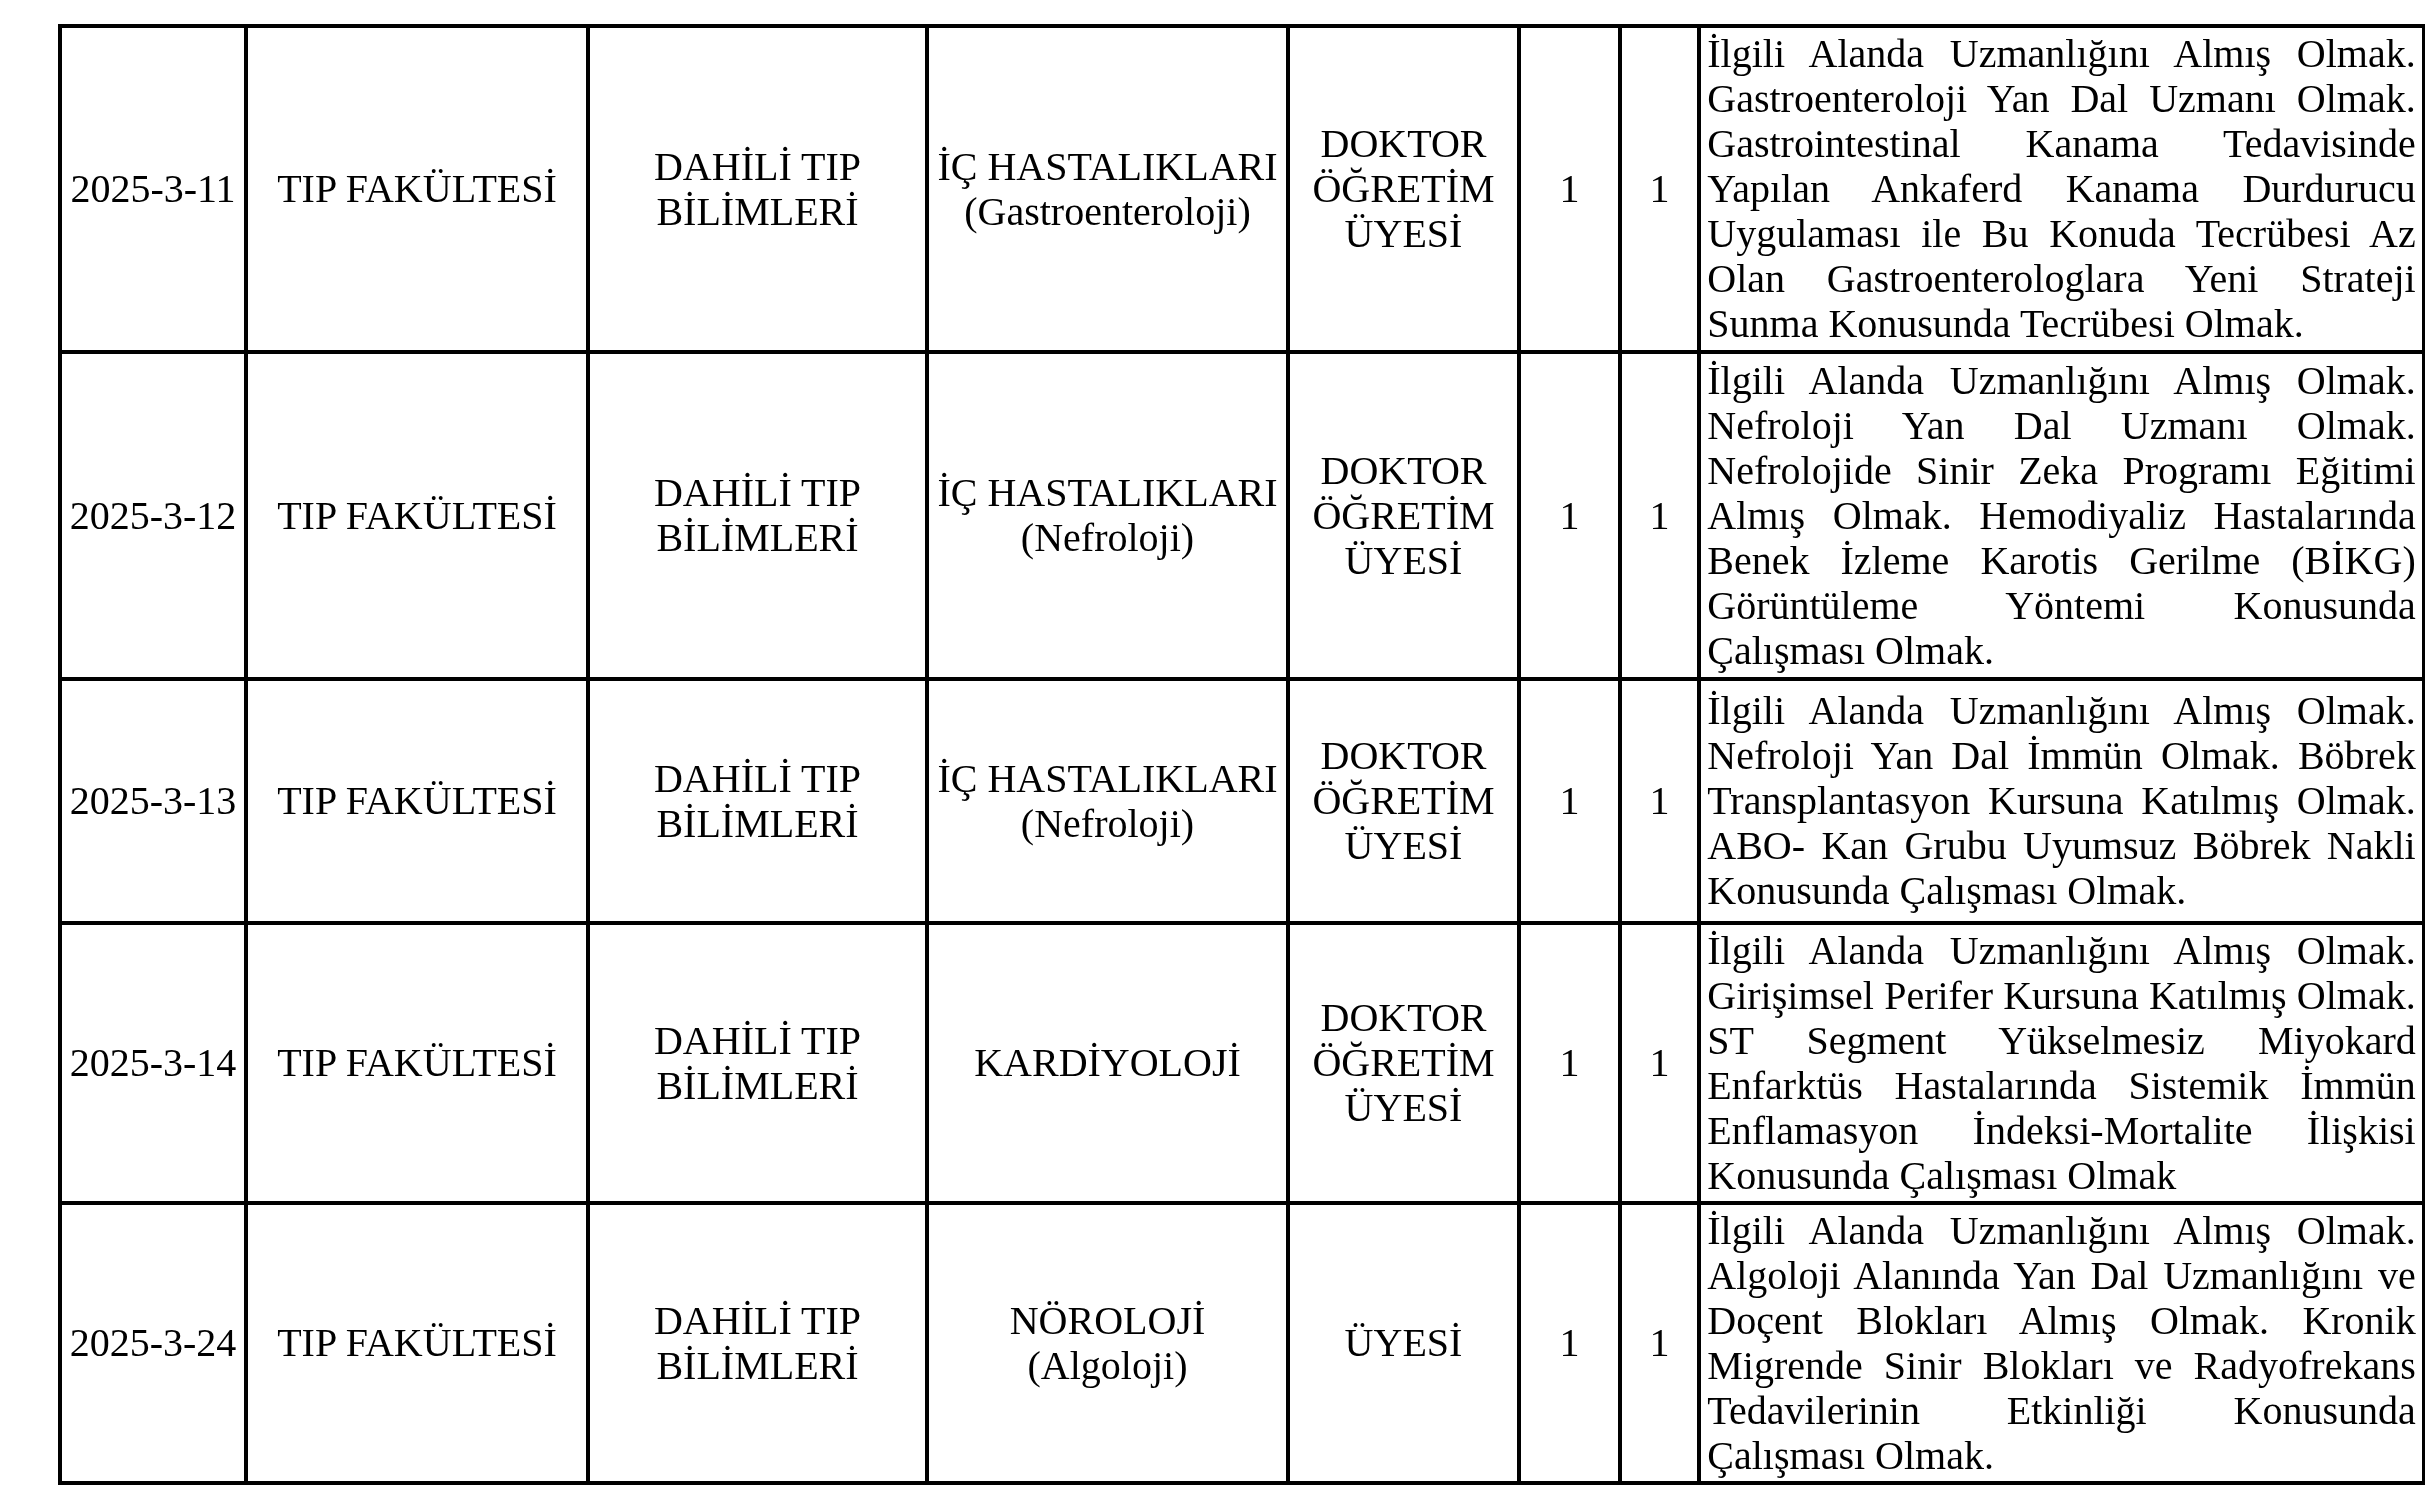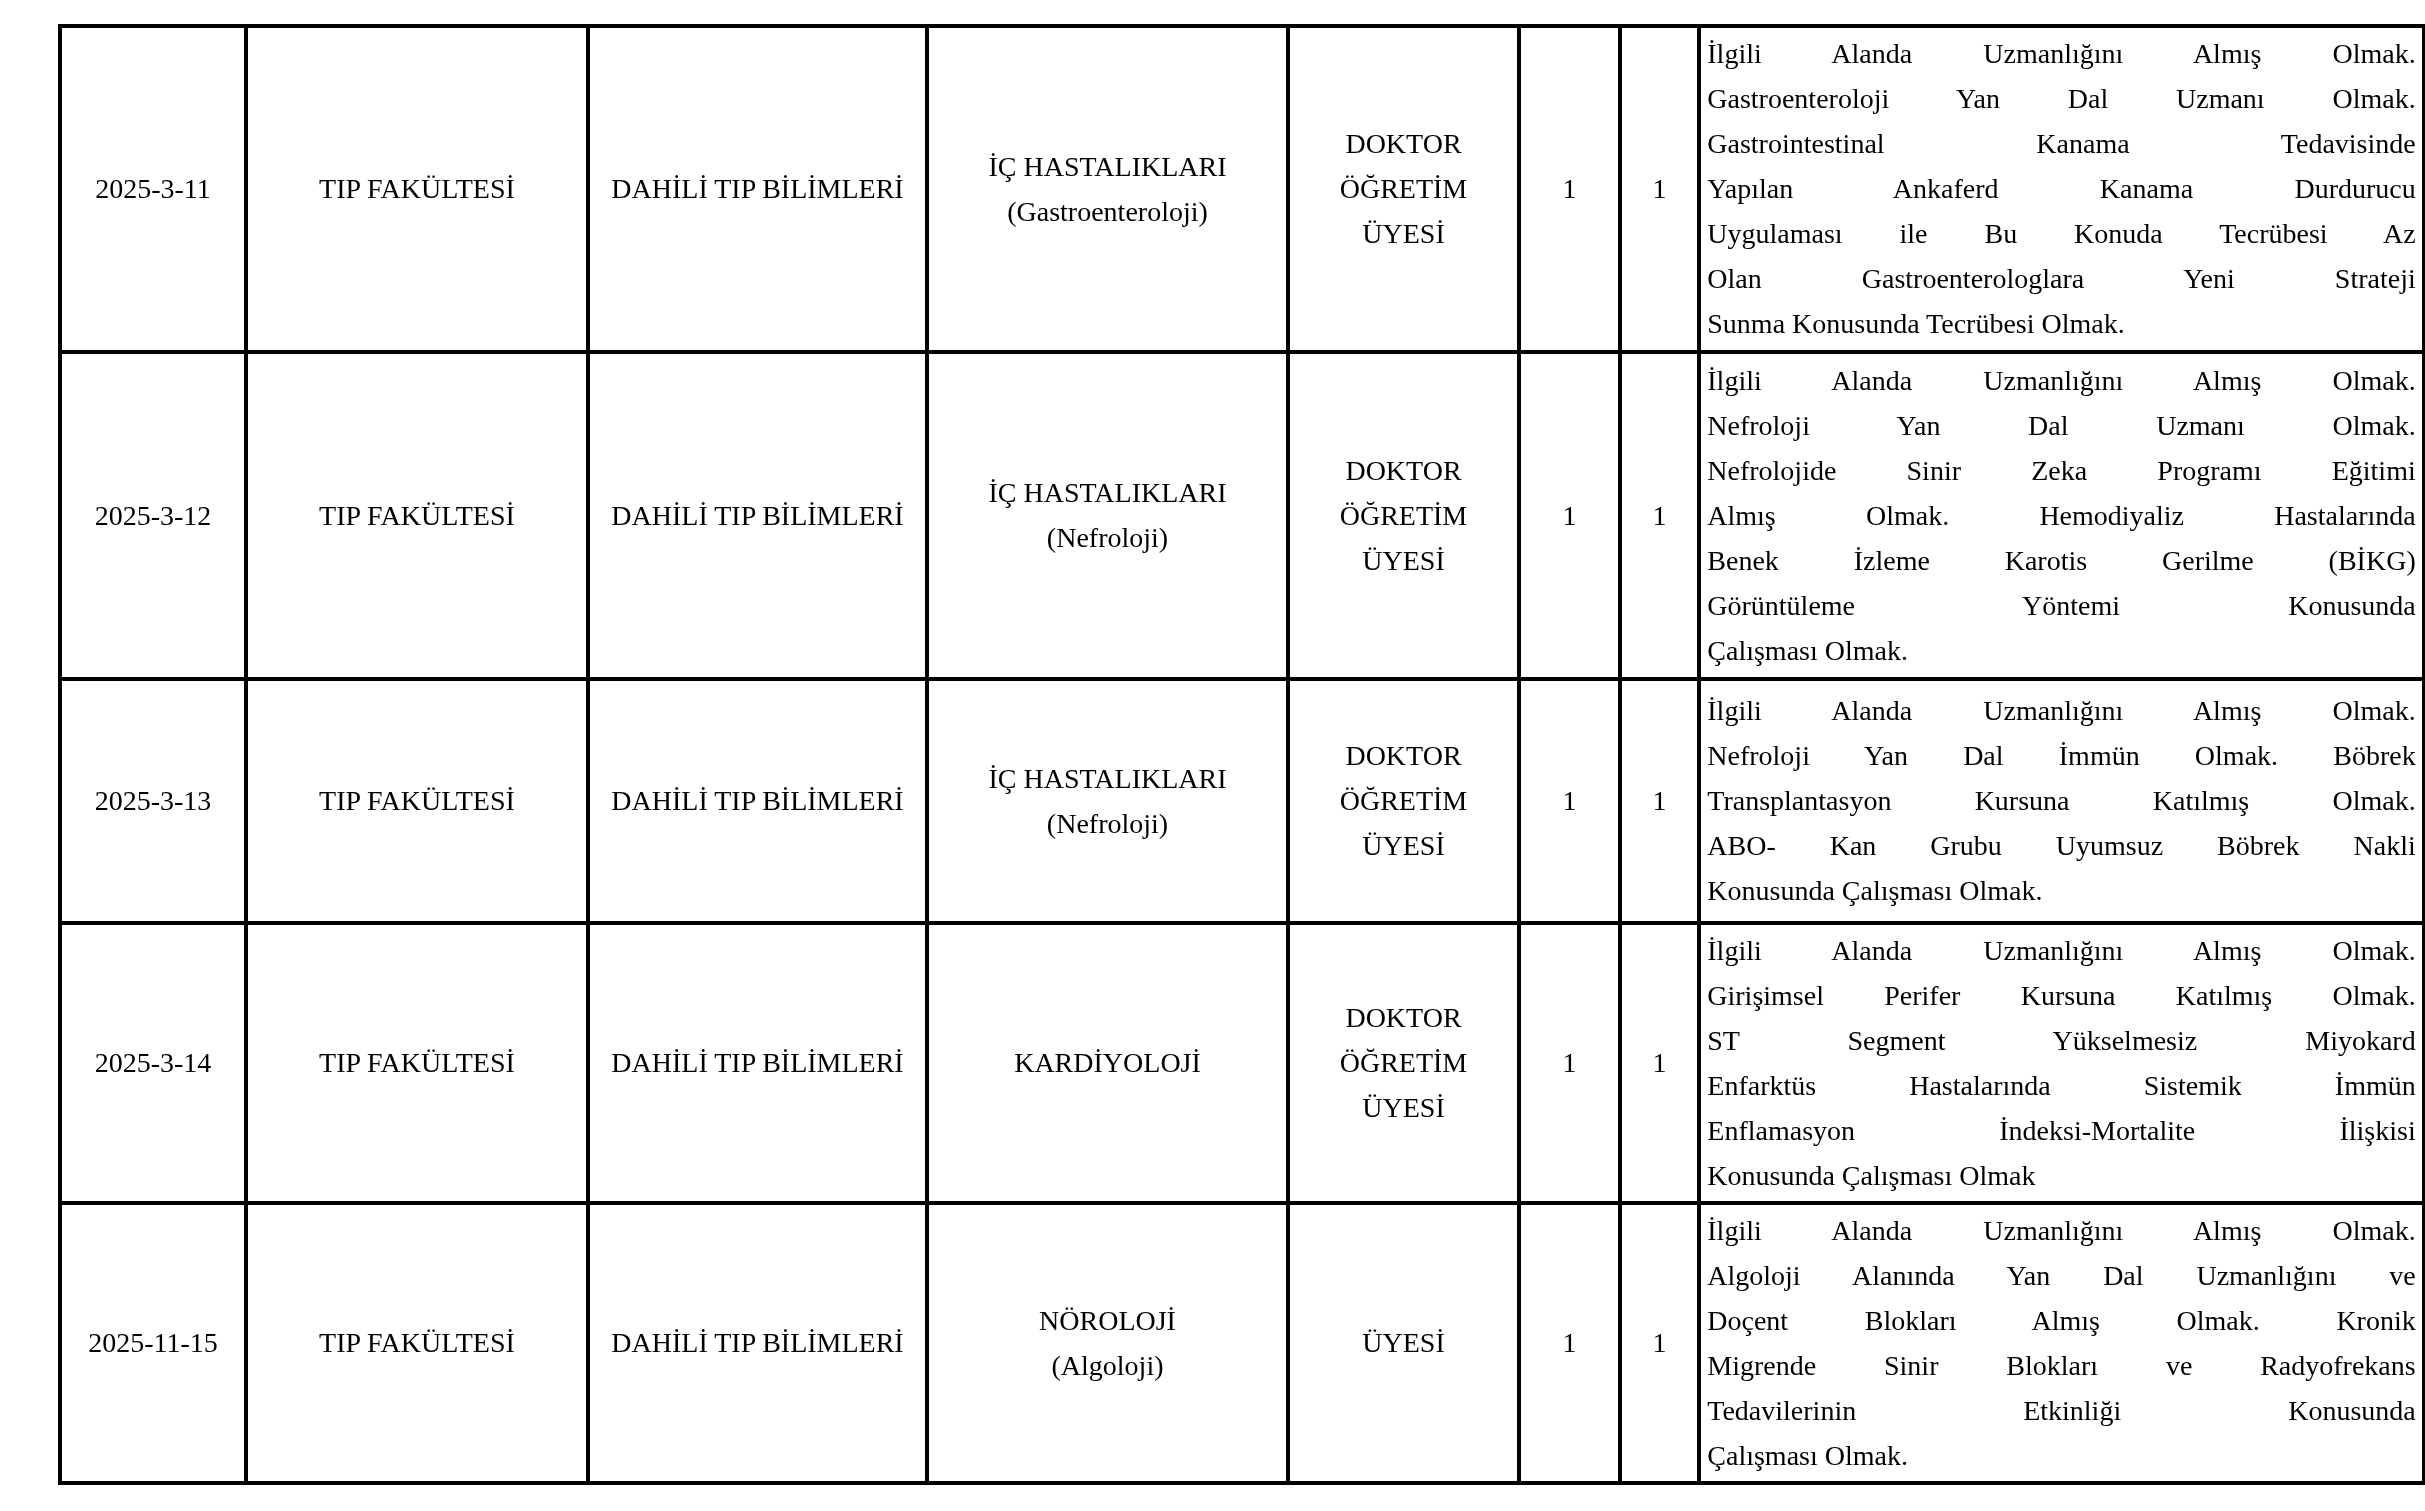--- a/index.html
+++ b/index.html
@@ -15,21 +15,21 @@
   table.announcement {
     position: absolute;
     left: 58px;
     top: 24.4px;
     width: 2364px;
     border-collapse: collapse;
     table-layout: fixed;
   }
   table.announcement td {
     border: 4.7px solid #000000;
-    font-size: 28px;
+    font-size: 40px;
     line-height: 45px;
     vertical-align: middle;
     text-align: center;
     padding: 3.1px 6.3px;
     overflow: hidden;
   }
   td.desc {
     vertical-align: top;
     text-align: left;
     padding: 5.5px 17.3px 5.5px 22px;
@@ -133,21 +133,21 @@
       <td class="desc">
           <div class="jline">İlgili Alanda Uzmanlığını Almış Olmak.</div>
           <div class="jline">Girişimsel Perifer Kursuna Katılmış Olmak.</div>
           <div class="jline">ST Segment Yükselmesiz Miyokard</div>
           <div class="jline">Enfarktüs Hastalarında Sistemik İmmün</div>
           <div class="jline">Enflamasyon İndeksi-Mortalite İlişkisi</div>
           <div class="jline jlast">Konusunda Çalışması Olmak</div>
         </td>
     </tr>
     <tr style="height:263px;">
-      <td>2025-11-15</td>
+      <td>2025-3-24</td>
       <td>TIP FAKÜLTESİ</td>
       <td>DAHİLİ TIP BİLİMLERİ</td>
       <td>
         <div>NÖROLOJİ</div>
         <div class="dept-sub">(Algoloji)</div>
       </td>
       <td>ÜYESİ</td>
       <td>1</td>
       <td>1</td>
       <td class="desc">

